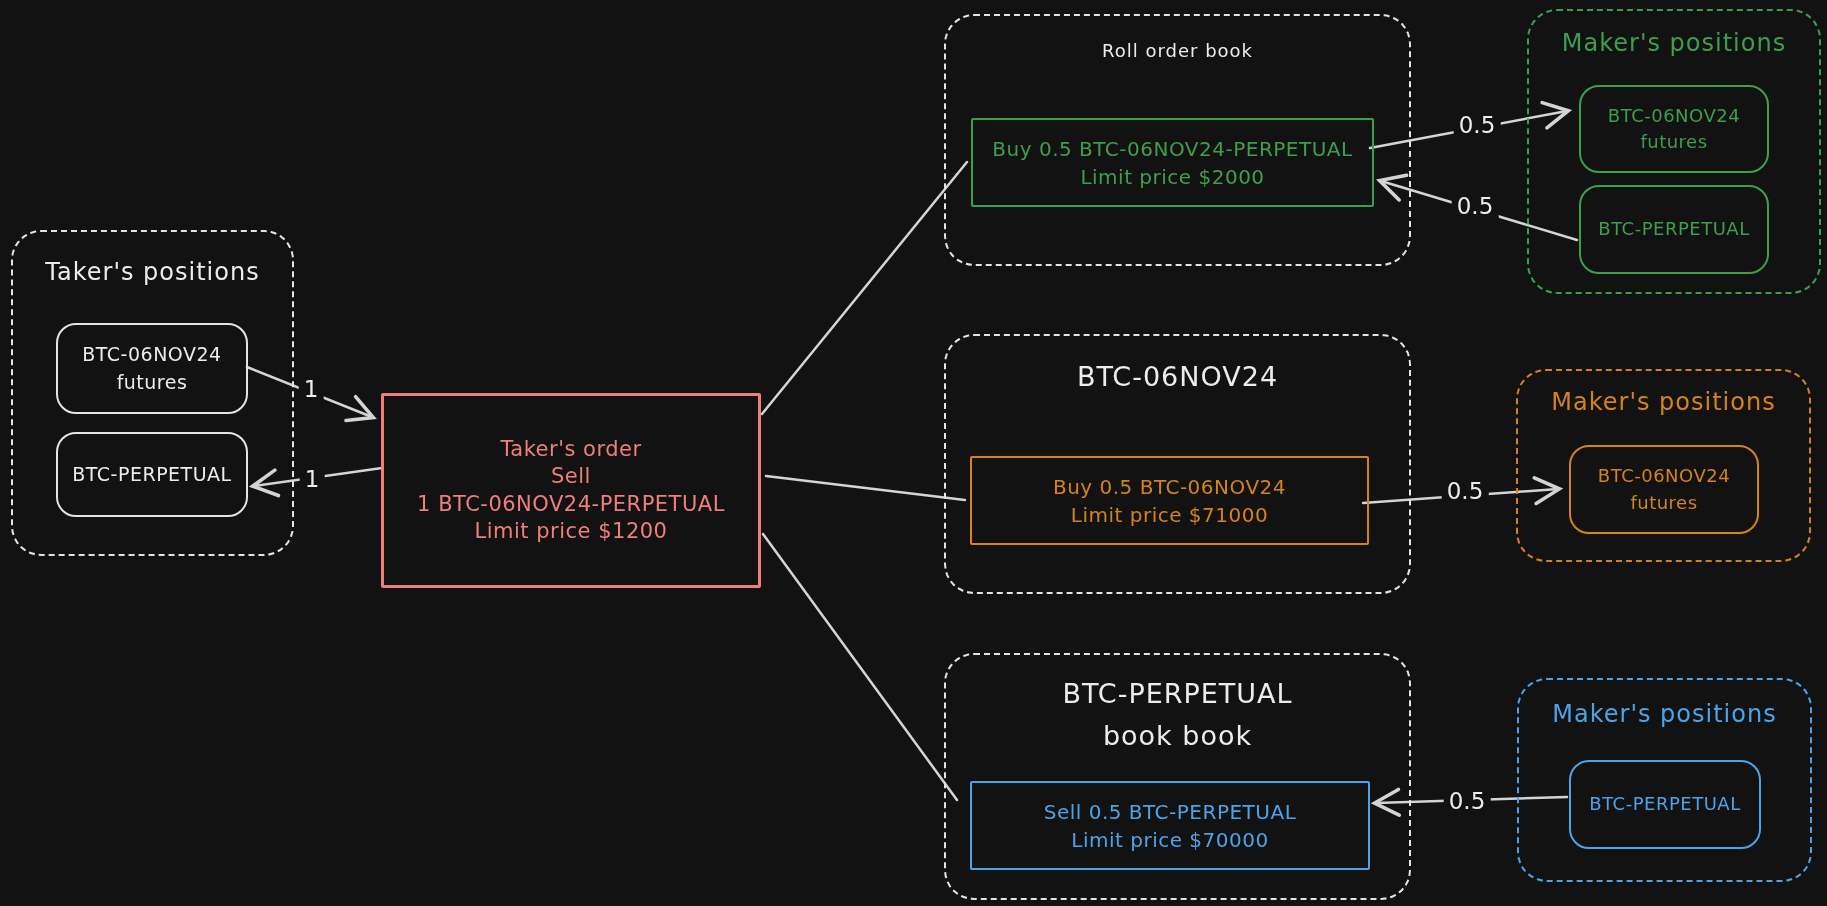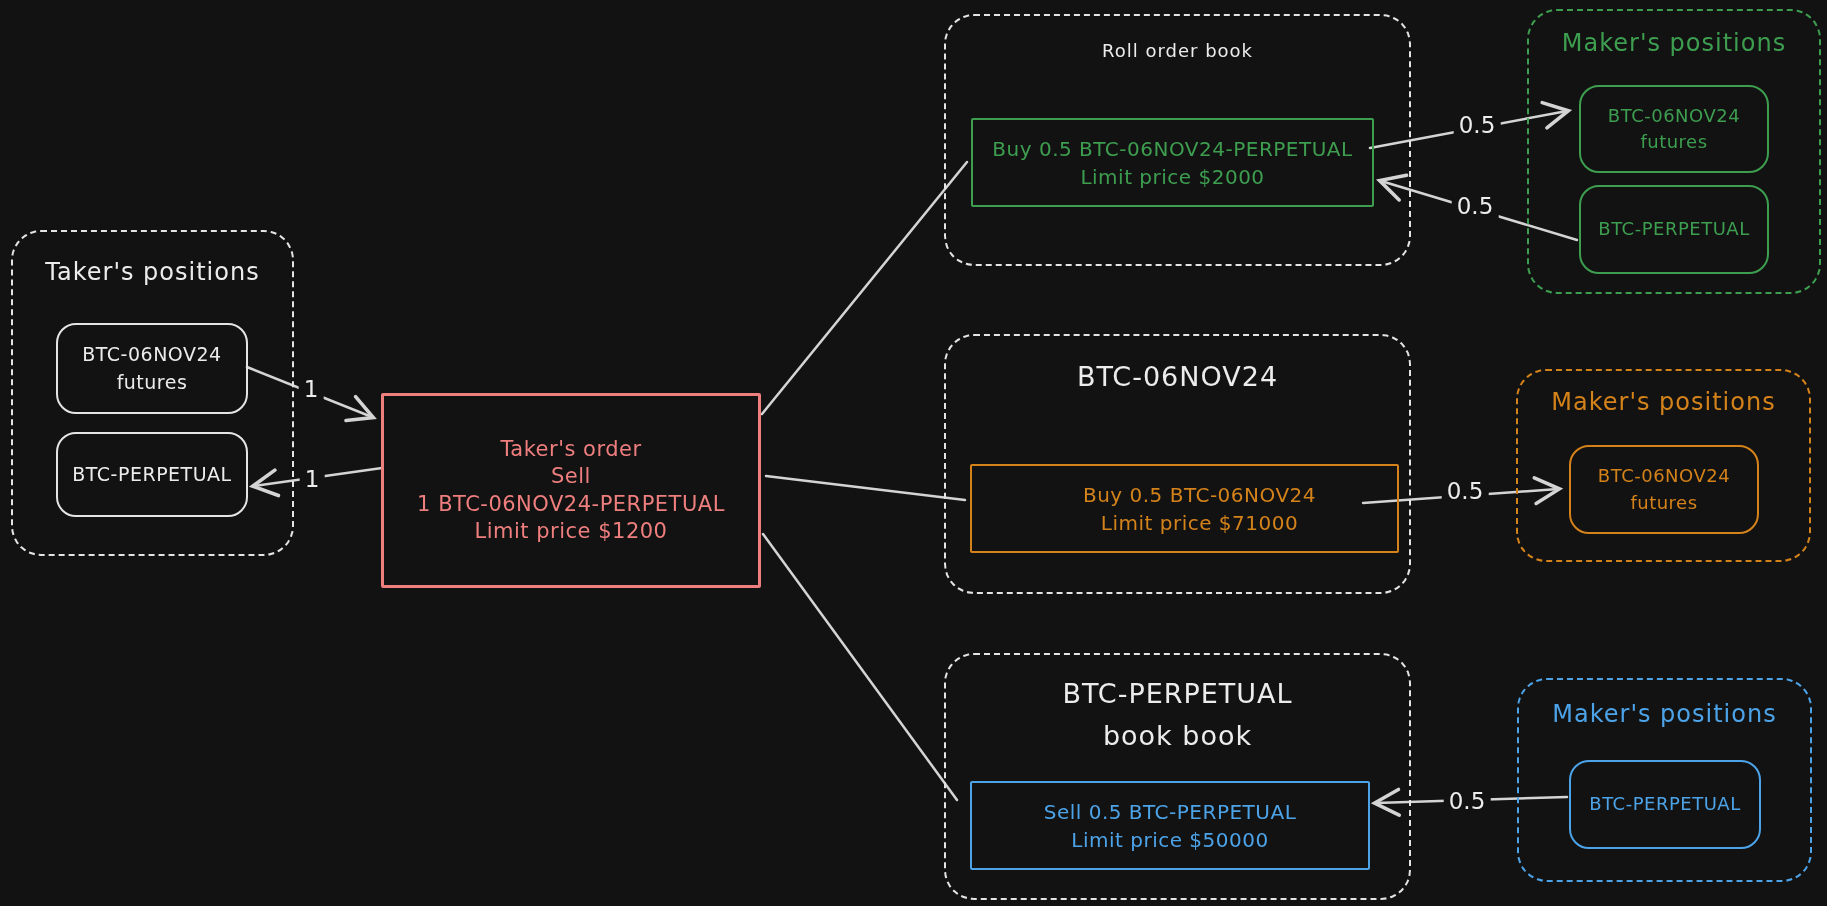--- a/index.html
+++ b/index.html
@@ -119,42 +119,42 @@
     </div>
     <div class="pill green" style="left:50px; top:174px; width:186px; height:85px; font-size:18px;">
       <span class="line">BTC-PERPETUAL</span>
     </div>
   </div>
 
   <div class="dashed-box" style="left:944px; top:334px; width:463px; height:256px;">
     <div class="group-title" style="top:20px; font-size:27px;">
       <span class="line">BTC-06NOV24</span>
     </div>
-    <div class="order-rect orange" style="left:24px; top:128px; width:395px; height:85px;padding-left:30px;">
+    <div class="order-rect orange" style="left:24px; top:120px; width:395px; height:85px;">
       <span class="line">Buy 0.5 BTC-06NOV24</span>
       <span class="line">Limit price $71000</span>
     </div>
   </div>
 
   <div class="dashed-box orange" style="left:1516px; top:369px; width:291px; height:189px;">
     <div class="group-title orange" style="top:17px; font-size:24px;">Maker's positions</div>
     <div class="pill orange" style="left:51px; top:74px; width:186px; height:85px; font-size:18px;">
       <span class="line">BTC-06NOV24</span>
       <span class="line">futures</span>
     </div>
   </div>
 
   <div class="dashed-box" style="left:944px; top:653px; width:463px; height:243px;">
     <div class="group-title" style="top:18px; font-size:27px;">
       <span class="line">BTC-PERPETUAL</span>
       <span class="line">book book</span>
     </div>
     <div class="order-rect blue" style="left:24px; top:126px; width:396px; height:85px;">
       <span class="line">Sell 0.5 BTC-PERPETUAL</span>
-      <span class="line">Limit price $50000</span>
+      <span class="line">Limit price $70000</span>
     </div>
   </div>
 
   <div class="dashed-box blue" style="left:1517px; top:678px; width:291px; height:200px;">
     <div class="group-title blue" style="top:20px; font-size:24px;">Maker's positions</div>
     <div class="pill blue" style="left:50px; top:80px; width:188px; height:85px; font-size:18px;">
       <span class="line">BTC-PERPETUAL</span>
     </div>
   </div>
 

